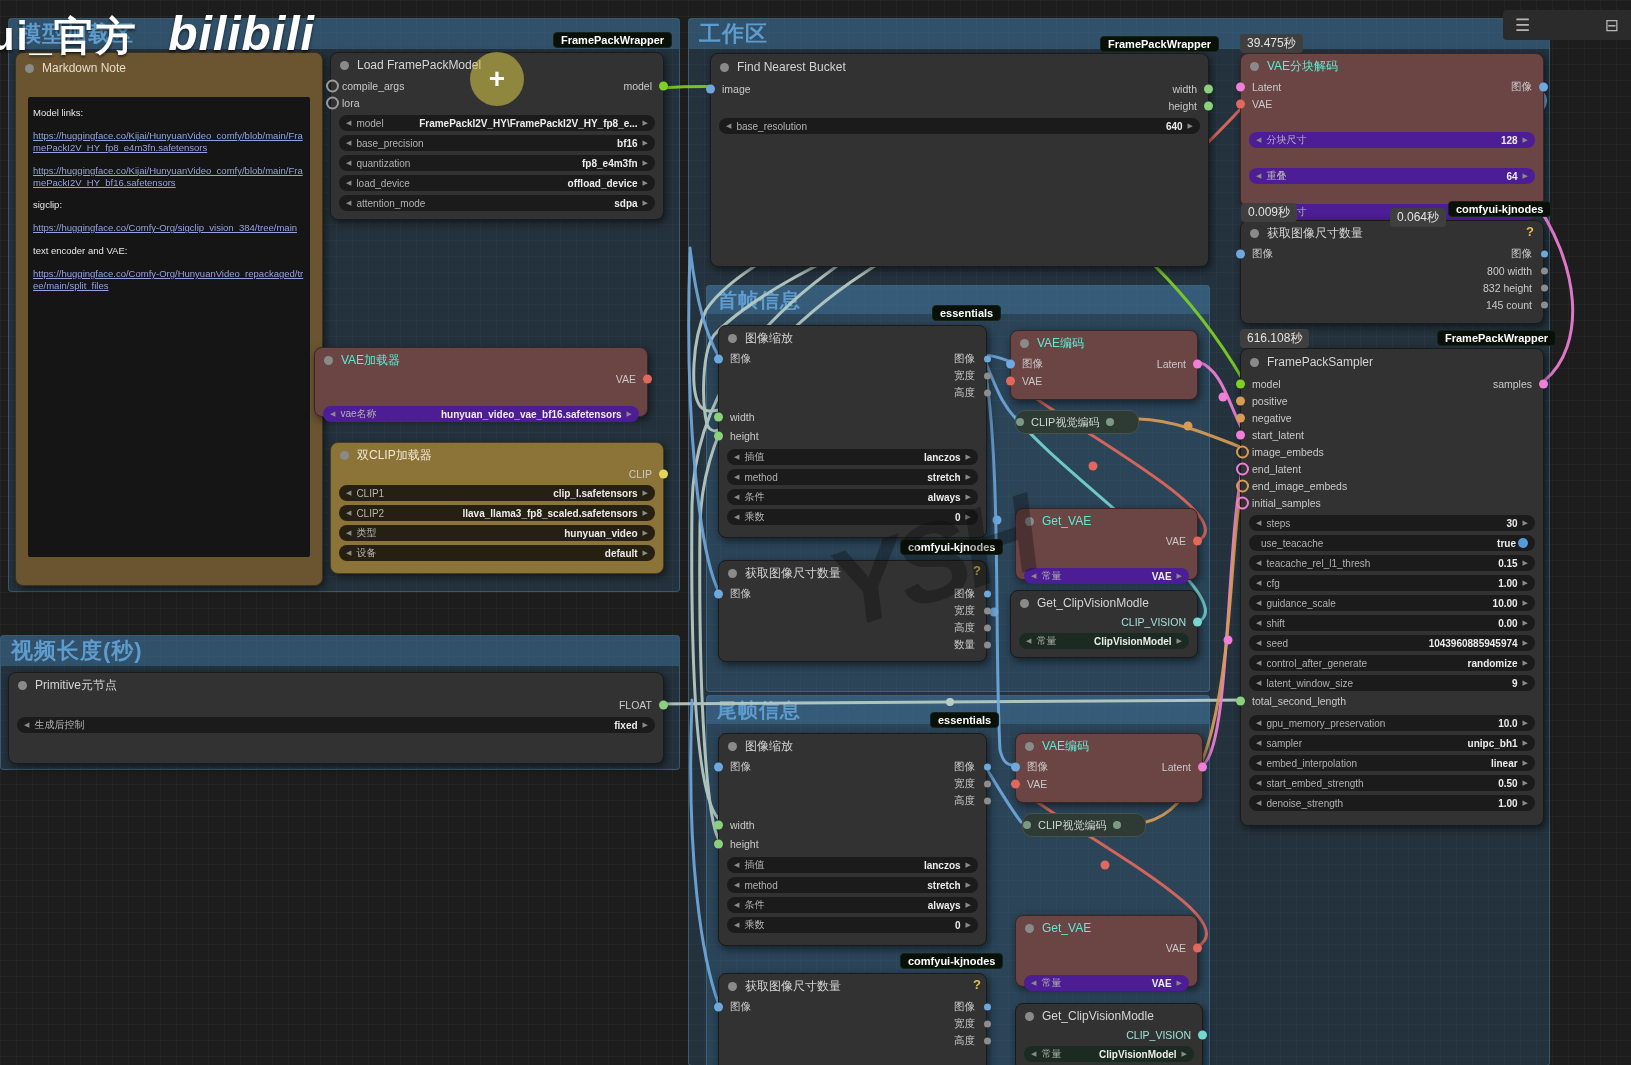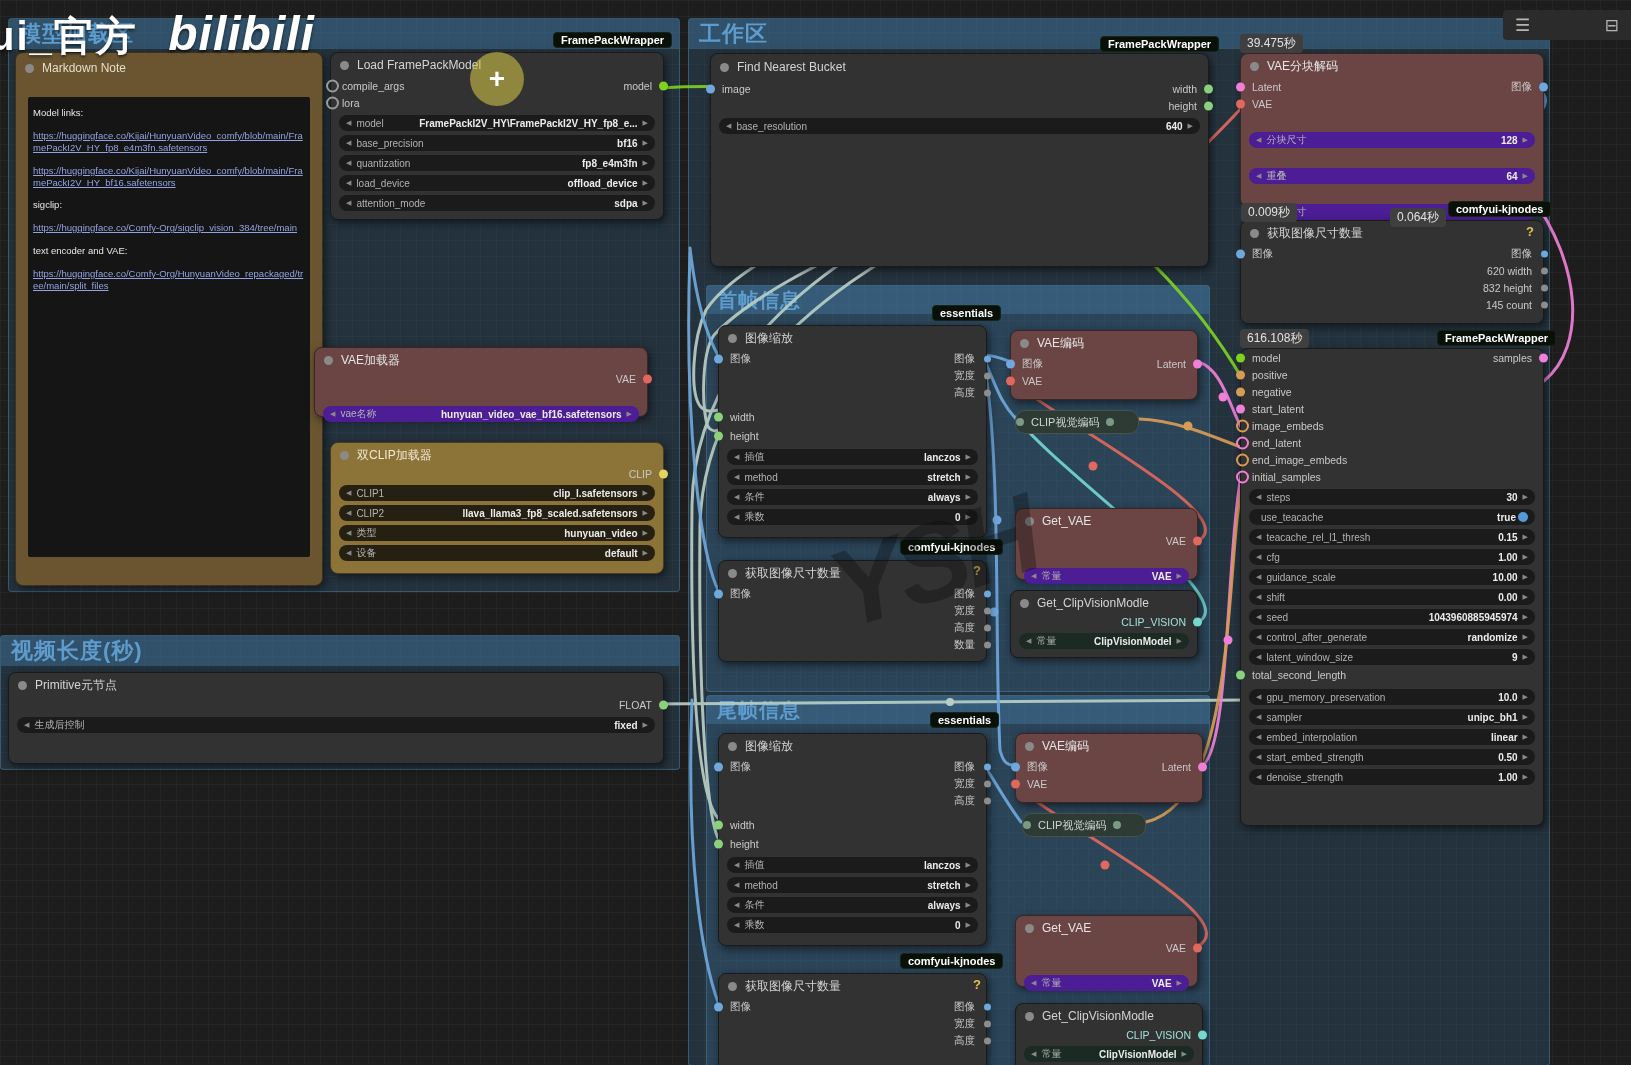--- a/index.html
+++ b/index.html
@@ -30,21 +30,21 @@
   .c-gray{background:#9a9a9a;color:#9a9a9a}.c-dim{background:#8d8d8d;color:#8d8d8d}
   .widget{height:16px;margin:4px 8px 0;background:#1b1b1b;border-radius:8px;display:flex;align-items:center;
           padding:0 7px;font-size:10px;color:#b2b2b2;}
   .widget .arr{font-size:7px;color:#8a8a8a;flex:none;}
   .widget .wl{margin-left:5px;white-space:nowrap;}
   .widget .wv{margin-left:auto;margin-right:5px;color:#ececec;font-weight:bold;white-space:nowrap;}
   .widget.noarr .wv{margin-right:2px;}
   .toggle{width:10px;height:10px;border-radius:50%;background:#5599dd;flex:none;}
   .spacer{height:6px;}
   
-  .maroon{background:#6b4444;border-color:#3a2424;} .maroon .nh{color:#e5e5e5;text-align:center;}
+  .maroon{background:#6b4444;border-color:#3a2424;} .maroon .nh{color:#5eead4;text-align:center;}
   .maroon .widget{background:#4c1d95;margin-top:20px;}
   .slate{background:#5f7080;border-color:#323c44;} .slate .nh{color:#e4ebf0;}
   .slate .widget{background:#20262b;}
   .olive{background:#8c7338;border-color:#4a3d1e;} .olive .nh{color:#f0e8d2;}
   .olive .widget{background:#262012;}
   .notebody{background:#6a5530;border-color:#3e3118;}
   .notebody .nh{color:#e6ddc8;}
   .collapsed{height:22px;border-radius:10px;background:#2e3a34;border:1px solid #465349;
      display:flex;align-items:center;padding:0 0;font-size:11px;color:#cdd8d0;}
   .collapsed .cd{width:8px;height:8px;border-radius:50%;background:#7a9a84;margin-right:7px;flex:none;}
@@ -613,34 +613,38 @@
         <span class="ndot"></span>
         <span>获取图像尺寸数量</span>
       </div>
     <div class="row">
         <i class="pt in c-blue"></i>
         <span>图像</span>
       <span class="r">图像</span>
         <i class="pt out sm c-blue"></i>
       </div>
     <div class="vrow">
-        <span>620 width</span>
+        <span>800 width</span>
         <i class="pt out sm c-dim"></i>
       </div>
     <div class="vrow">
         <span>832 height</span>
         <i class="pt out sm c-dim"></i>
       </div>
     <div class="vrow">
         <span>145 count</span>
         <i class="pt out sm c-dim"></i>
       </div>
   </div>
 
   <div class="node" style="left:1240px;top:348px;width:302px;height:476px;z-index:10">
+    <div class="nh" style="height:26px">
+        <span class="ndot"></span>
+        <span>FramePackSampler</span>
+      </div>
     <div class="row">
         <i class="pt in c-lime"></i>
         <span>model</span>
       <span class="r">samples</span>
         <i class="pt out c-pink"></i>
       </div>
     <div class="row">
         <i class="pt in c-orange"></i>
         <span>positive</span>
       </div>

